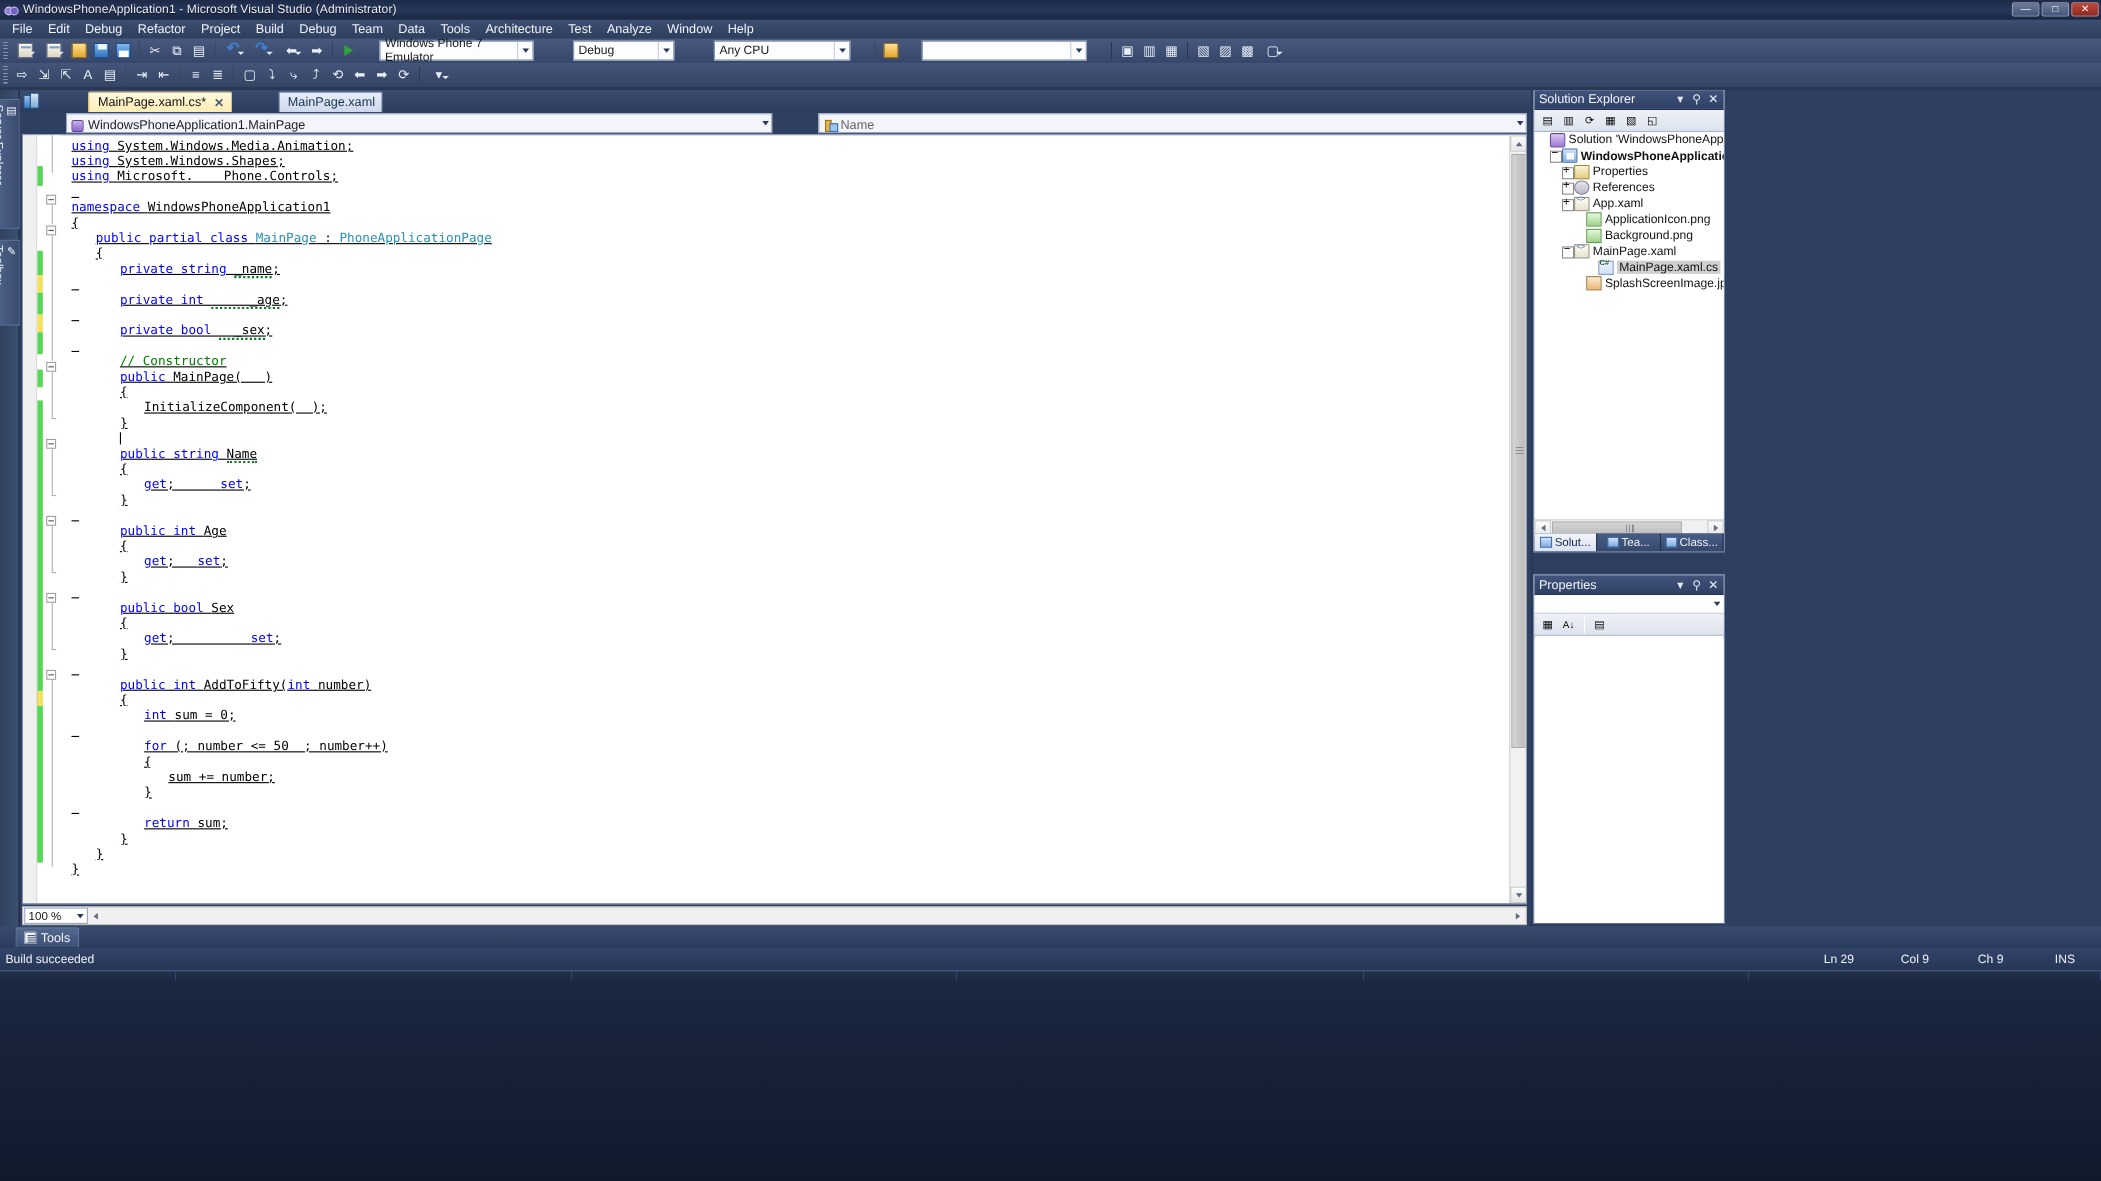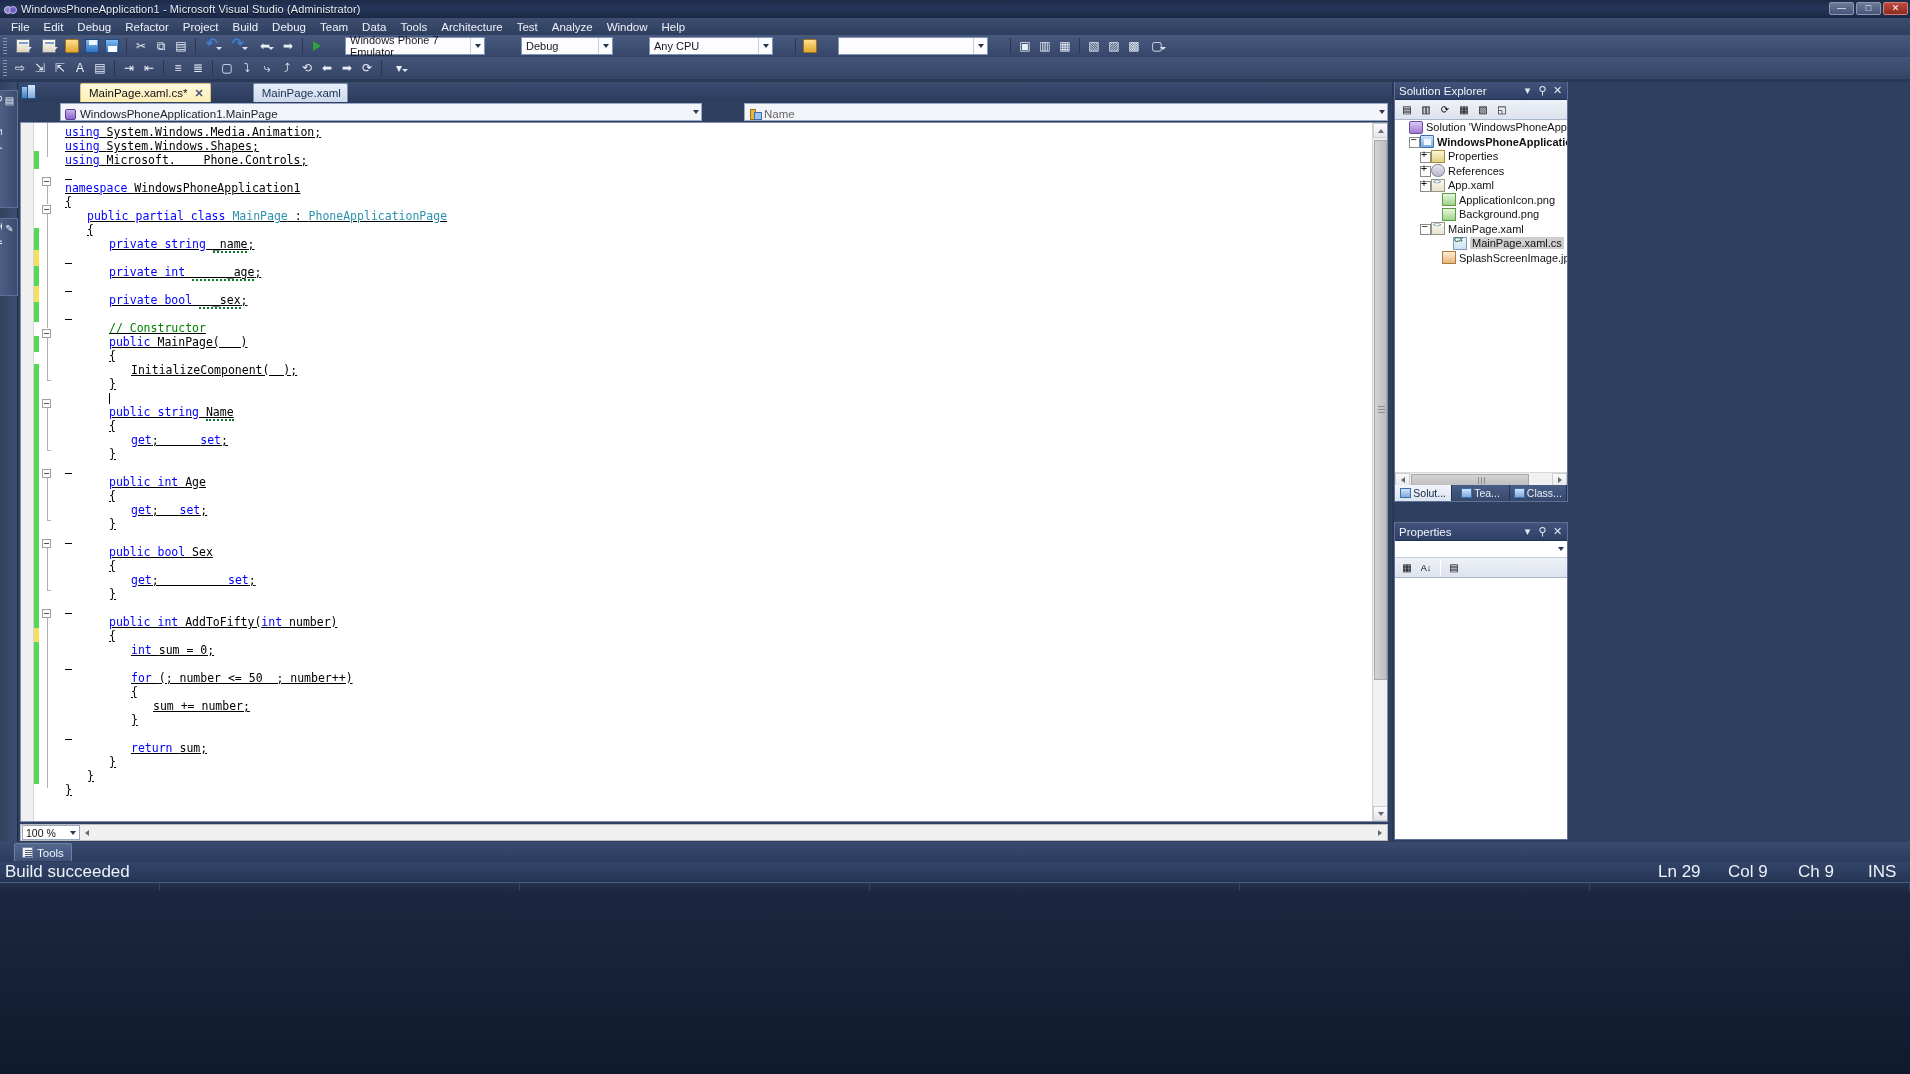--- a/index.html
+++ b/index.html
@@ -410,21 +410,21 @@
   }
   #outputbar .oico::after{
     content:""; position:absolute; left:2px; top:2px; width:7px; height:1px;
     background:#4a5a77; box-shadow: 0 2px 0 #4a5a77, 0 4px 0 #4a5a77, 0 6px 0 #4a5a77;
   }
 
   #statusbar {
     position: absolute; left: 0; top: 862px; width: 1910px; height: 20px;
     background: linear-gradient(to bottom,#33446a,#253554);
     display: flex; align-items: center;
-    color: #eef2f9; font-size: 17px;
+    color: #eef2f9; font-size: 11px;
   }
   #statusbar .sb-left { padding-left: 5px; }
   #statusbar .sb-right { margin-left: auto; display: flex; }
   #statusbar .sb-cell {
     width: 70px; text-align: left; padding-left: 14px;
   }
   #statusbar .sb-ins { width: 56px; text-align: left; padding-left: 14px; }
 
   #taskbar {
     position: absolute; left: 0; top: 882px; width: 1910px; height: 192px;

